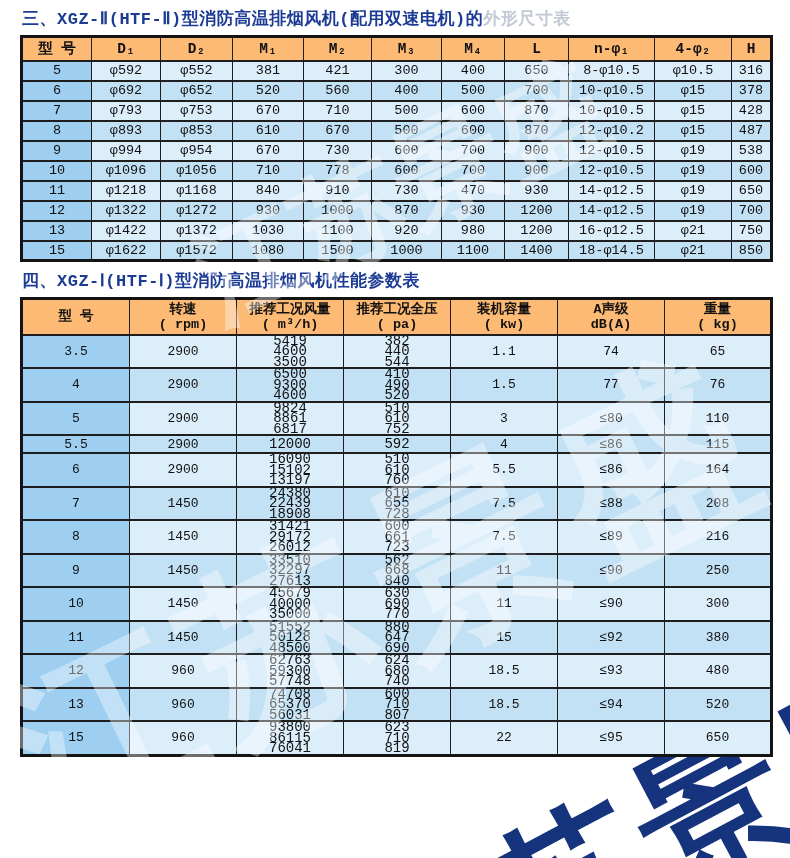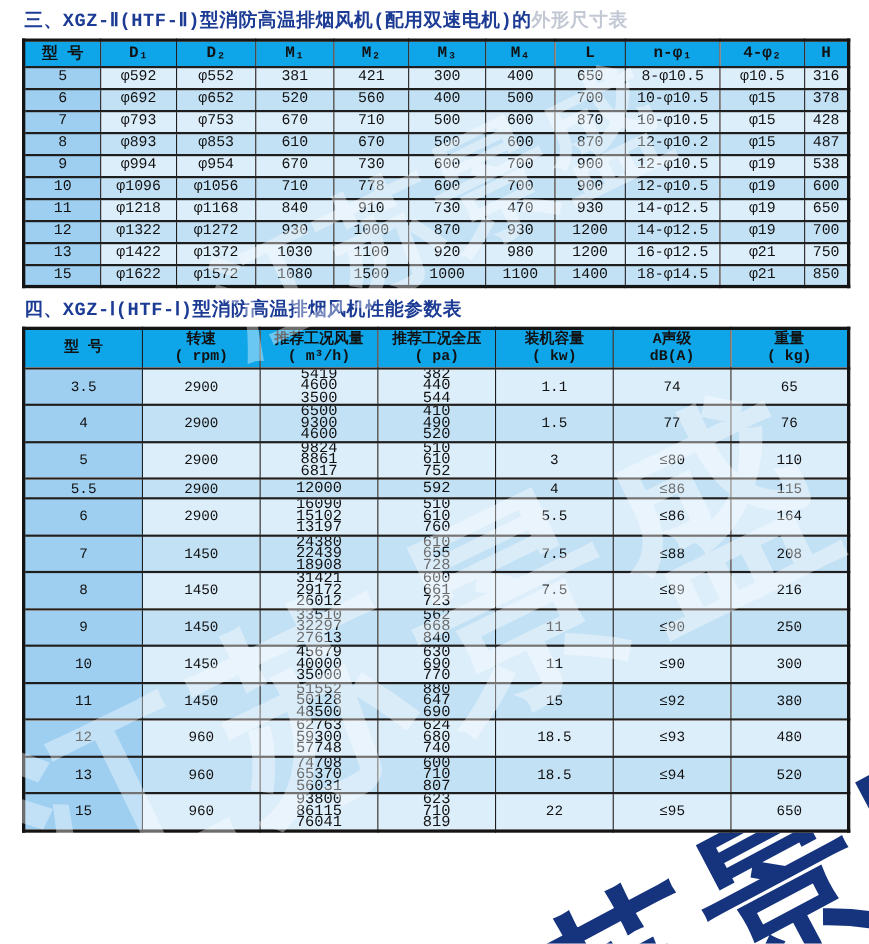--- a/index.html
+++ b/index.html
@@ -8,21 +8,21 @@
   .content{position:relative;z-index:1;}
 
   .sec-title{margin:0;padding:7px 0 5px 22px;font-size:17px;font-weight:bold;
              color:#1c3b94;letter-spacing:.5px;}
   .sec-title .accent{color:#c2c8d4;}
 
   table{border-collapse:collapse;table-layout:fixed;width:750px;margin-left:20px;
         background:#fff;border:3px solid #141414;}
   th,td{border:1px solid #1e1e1e;text-align:center;vertical-align:middle;padding:0;overflow:hidden;}
   tr{border-top:2px solid #1e1e1e;border-bottom:2px solid #1e1e1e;}
-  thead th{background:#0ea5e9;font-weight:bold;}
+  thead th{background:#fdba74;font-weight:bold;}
   td.model{background:#9ecff1;}
 
   
   #t1 thead tr{height:24px;font-size:14.5px;}
   #t1 tbody tr{height:20px;font-size:13.5px;}
   #t1 tbody tr:nth-child(odd){background:#ddeefb;}
   #t1 tbody tr:nth-child(even){background:#c3e1f5;}
 
   
   #t2 thead tr{height:36px;font-size:13.5px;line-height:15px;}

